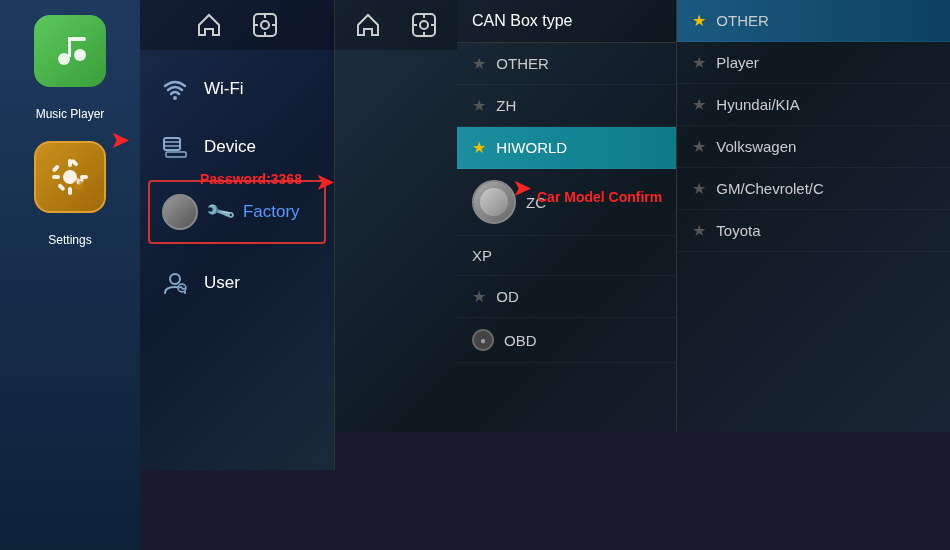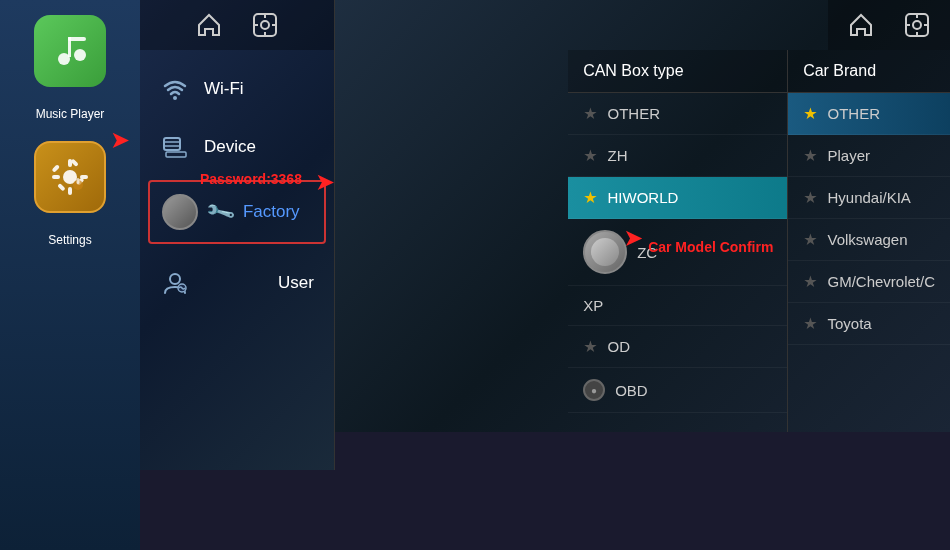--- a/index.html
+++ b/index.html
@@ -128,22 +128,21 @@
       flex-shrink: 0;
     }
 
     
     .car-panel {
       flex: 1;
       height: 432px;
       background: linear-gradient(135deg, #1e2e40 0%, #0d1820 50%, #1a2535 100%);
       position: relative;
       display: flex;
-      flex-direction: column;
-      align-items: flex-end;
+      flex-direction: row;
     }
     .car-panel-top-bar {
       height: 50px;
       display: flex;
       align-items: center;
       justify-content: flex-start;
       gap: 20px;
       padding: 0 15px;
       background: rgba(0,0,0,0.3);
     }
@@ -357,21 +356,21 @@
       <span class="annotation-arrow" style="left:175px; top:-8px;">➤</span>
     </div>
 
 
     <div class="factory-item">
       <div class="toggle-knob"></div>
       <span style="color:#4488ff; font-size:20px; transform:rotate(-30deg); display:inline-block;">🔧</span>
       <span style="color:#5599ff;">Factory</span>
     </div>
 
-    <div class="menu-item" style="margin-top:6px;justify-content:space-between;">
+    <div class="menu-item" style="margin-top:6px;">
       <div class="menu-icon">
         <svg width="26" height="26" viewBox="0 0 26 26" fill="none">
           <circle cx="13" cy="9" r="5" stroke="#88aacc" stroke-width="2" fill="none"></circle>
           <path d="M3 23 Q3 17 13 17 Q23 17 23 23" stroke="#88aacc" stroke-width="2" fill="none" stroke-linecap="round"></path>
           <circle cx="20" cy="18" r="4" fill="#1a2a4a"></circle>
           <circle cx="20" cy="18" r="4" stroke="#88aacc" stroke-width="1.5" fill="none"></circle>
           <path d="M17 18 Q18.5 16 20 18 Q21.5 20 23 18" stroke="#88aacc" stroke-width="1.5" fill="none"></path>
         </svg>
       </div>
       <span>User</span>
@@ -439,21 +438,20 @@
         </div>
 
         <div class="car-item">
           <span style="width:22px; height:22px; border-radius:50%; background:#444; border:2px solid #666; display:inline-flex; align-items:center; justify-content:center; font-size:10px; color:#999;">●</span>
           <span>OBD</span>
         </div>
       </div>
     </div>
 
     <div class="car-right-col">
-      <div class="col-header">Car Brand</div>
       <div class="brand-list">
 
         <div class="brand-item other-brand active-brand">
           <span class="star-icon gold">★</span>
           <span>OTHER</span>
         </div>
 
         <div class="brand-item">
           <span class="star-icon">★</span>
           <span>Player</span>

